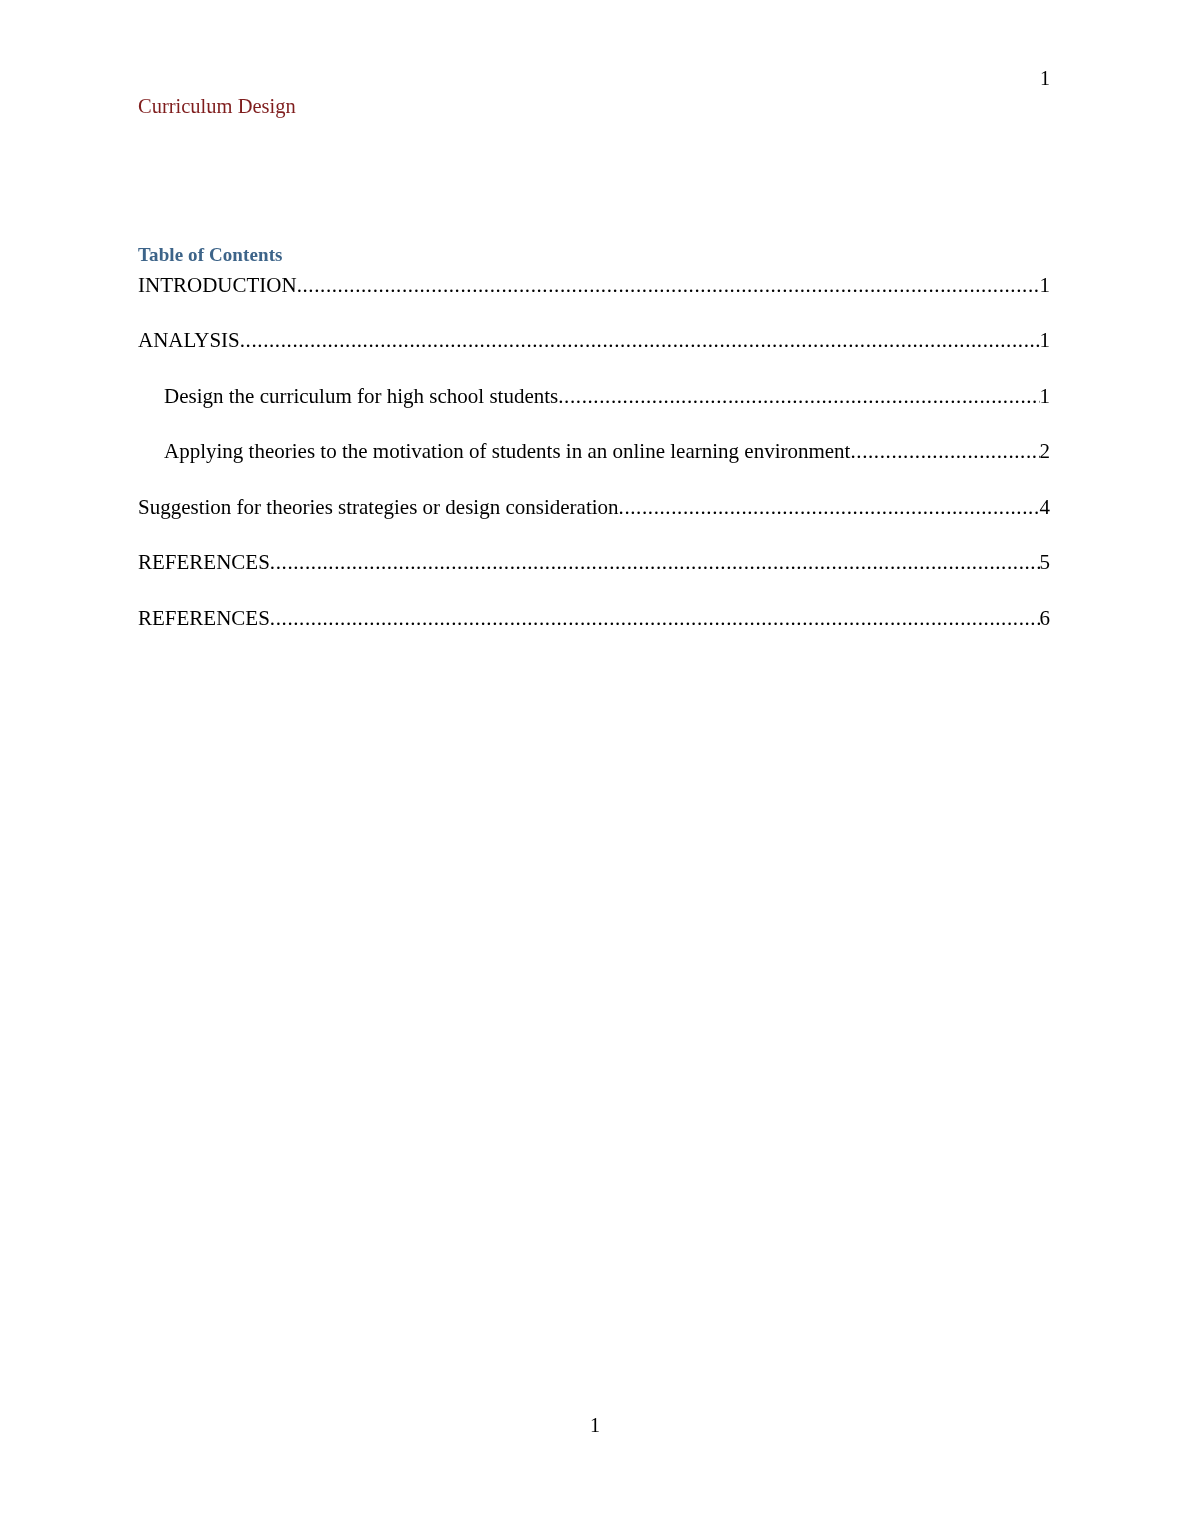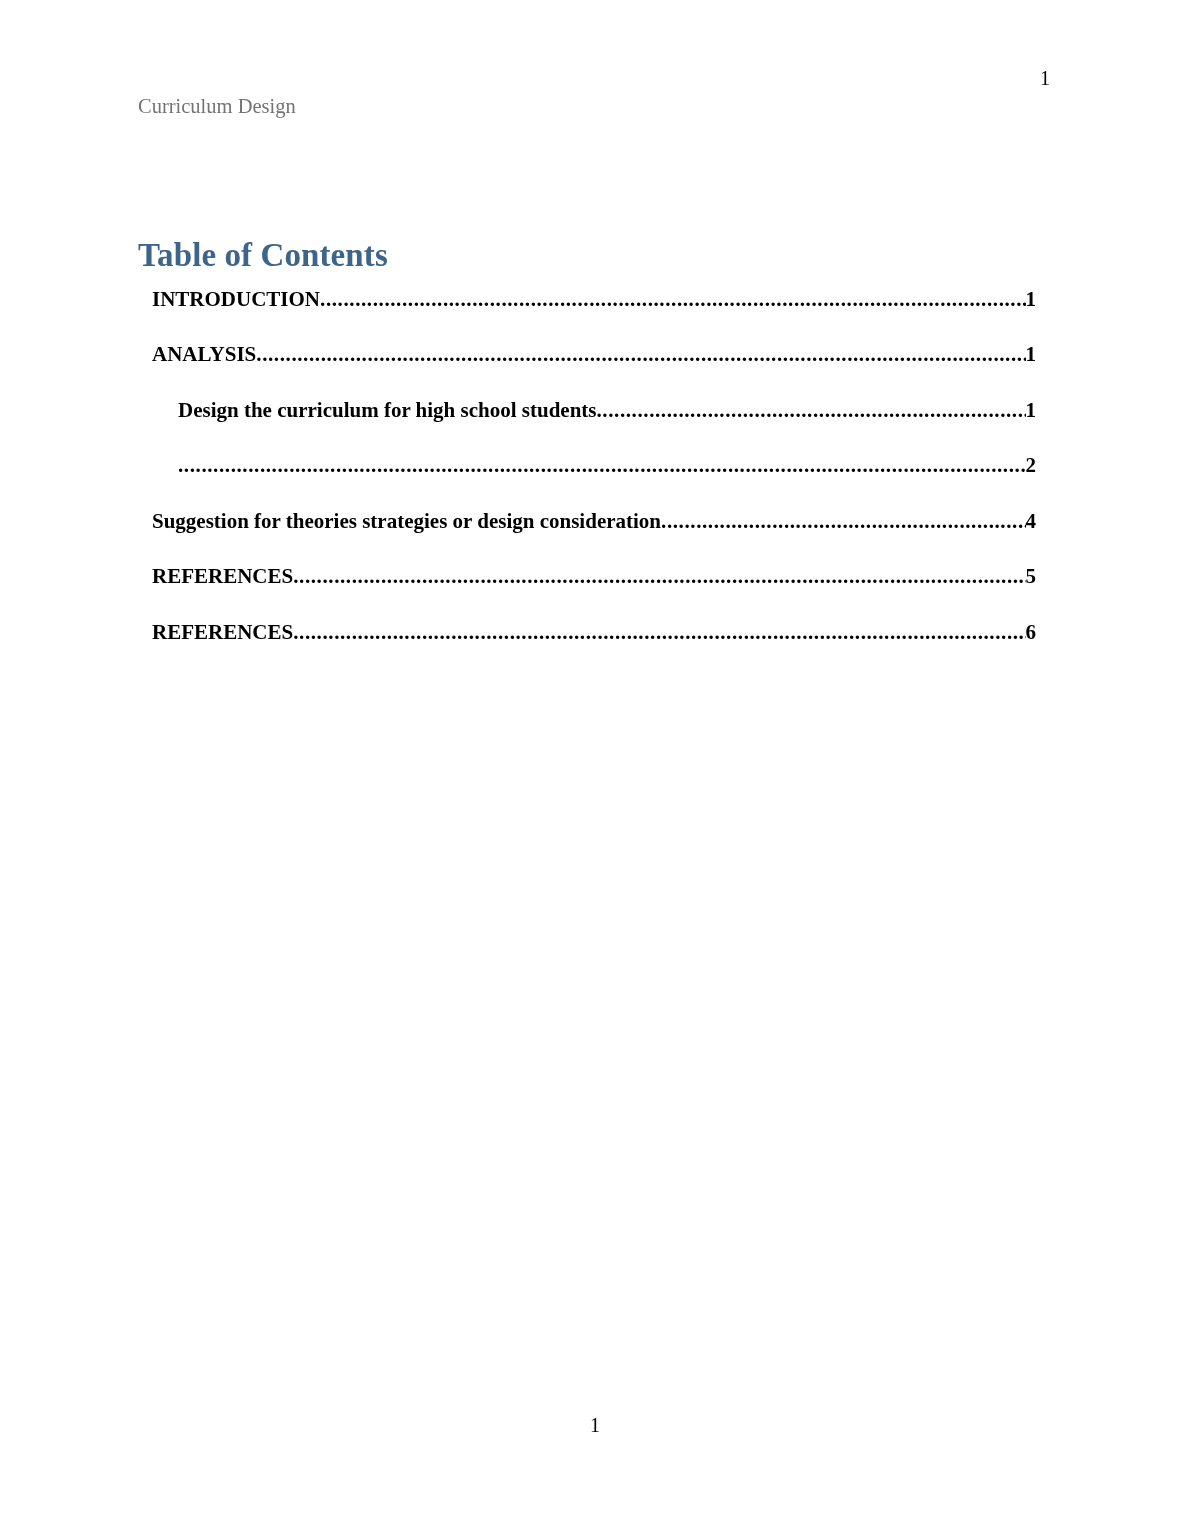--- a/index.html
+++ b/index.html
@@ -43,48 +43,47 @@
     color: #000000;
   }
 
   .header-title {
     position: absolute;
     left: 0px;
     top: 28px;
     font-family: "Liberation Serif", "DejaVu Serif", serif;
     font-size: 20.5px;
     line-height: 1;
-    color: #737373;
+    color: #7f1d1d;
     white-space: nowrap;
   }
 
   
   .toc {
     position: absolute;
     left: 138px;
     top: 238px;
     width: 912px;
   }
 
   .toc-heading {
     font-family: "Liberation Serif", "DejaVu Serif", serif;
     font-weight: bold;
-    font-size: 33px;
+    font-size: 19px;
     line-height: 1.08;
     color: #3d6489;
     letter-spacing: 0.1px;
-    margin: 0 0 8px 0;
+    margin: 7px 0 8px 0;
     white-space: nowrap;
   }
 
   .toc-list {
-    margin: 14px;
+    margin: 0;
     padding: 0;
     list-style: none;
-    font-weight: bold;
   }
 
   .toc-entry {
     display: flex;
     align-items: flex-end;
     font-family: "Liberation Serif", "DejaVu Serif", serif;
     font-size: 21px;
     line-height: 1.12;
     color: #000000;
     margin-bottom: 32px;
@@ -157,20 +156,21 @@
           <span class="toc-entry-label">ANALYSIS</span>
           <span class="toc-entry-leader">................................................................................................................................................................................................................................................................................................................................................................................................................</span>
           <span class="toc-entry-page">1</span>
         </li>
         <li class="toc-entry level-2">
           <span class="toc-entry-label">Design the curriculum for high school students</span>
           <span class="toc-entry-leader">................................................................................................................................................................................................................................................................................................................................................................................................................</span>
           <span class="toc-entry-page">1</span>
         </li>
         <li class="toc-entry level-2">
+          <span class="toc-entry-label">Applying theories to the motivation of students in an online learning environment</span>
           <span class="toc-entry-leader">................................................................................................................................................................................................................................................................................................................................................................................................................</span>
           <span class="toc-entry-page">2</span>
         </li>
         <li class="toc-entry">
           <span class="toc-entry-label">Suggestion for theories strategies or design consideration</span>
           <span class="toc-entry-leader">................................................................................................................................................................................................................................................................................................................................................................................................................</span>
           <span class="toc-entry-page">4</span>
         </li>
         <li class="toc-entry">
           <span class="toc-entry-label">REFERENCES</span>

